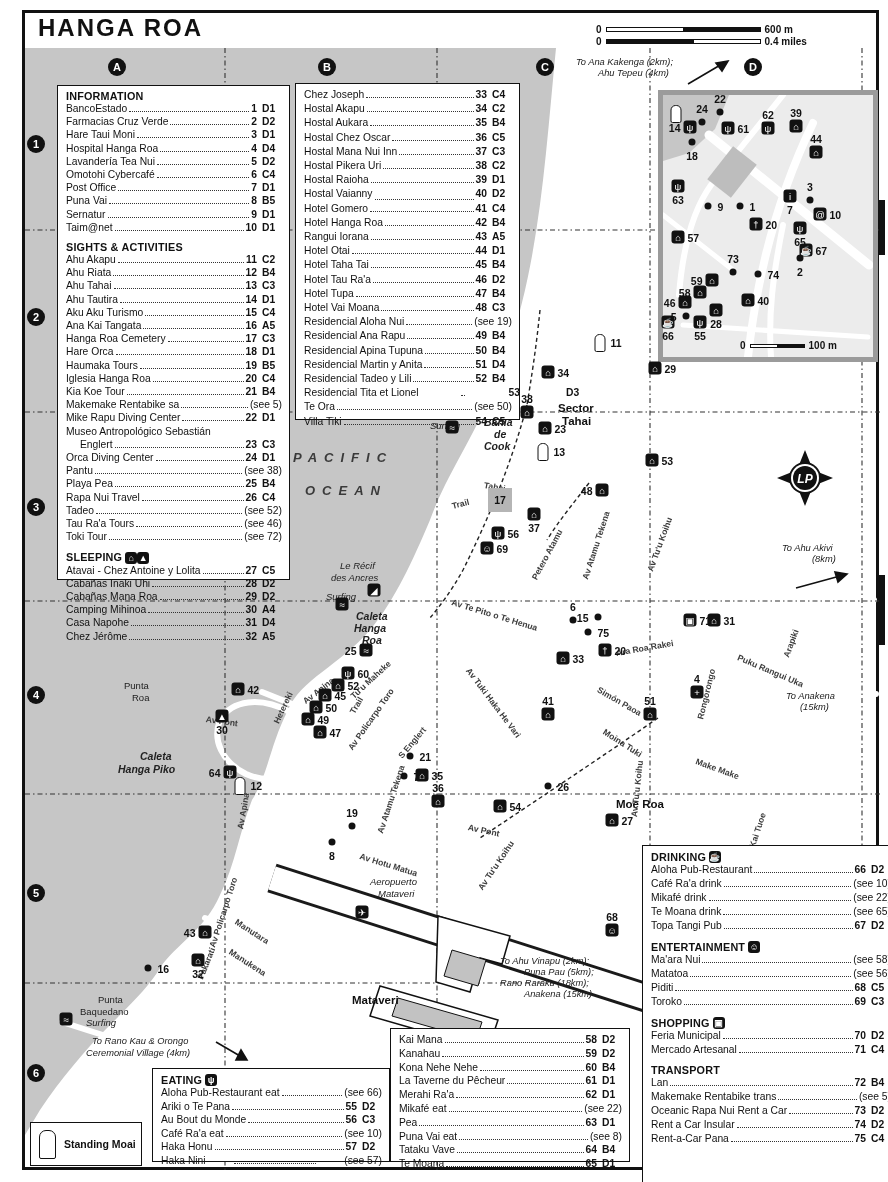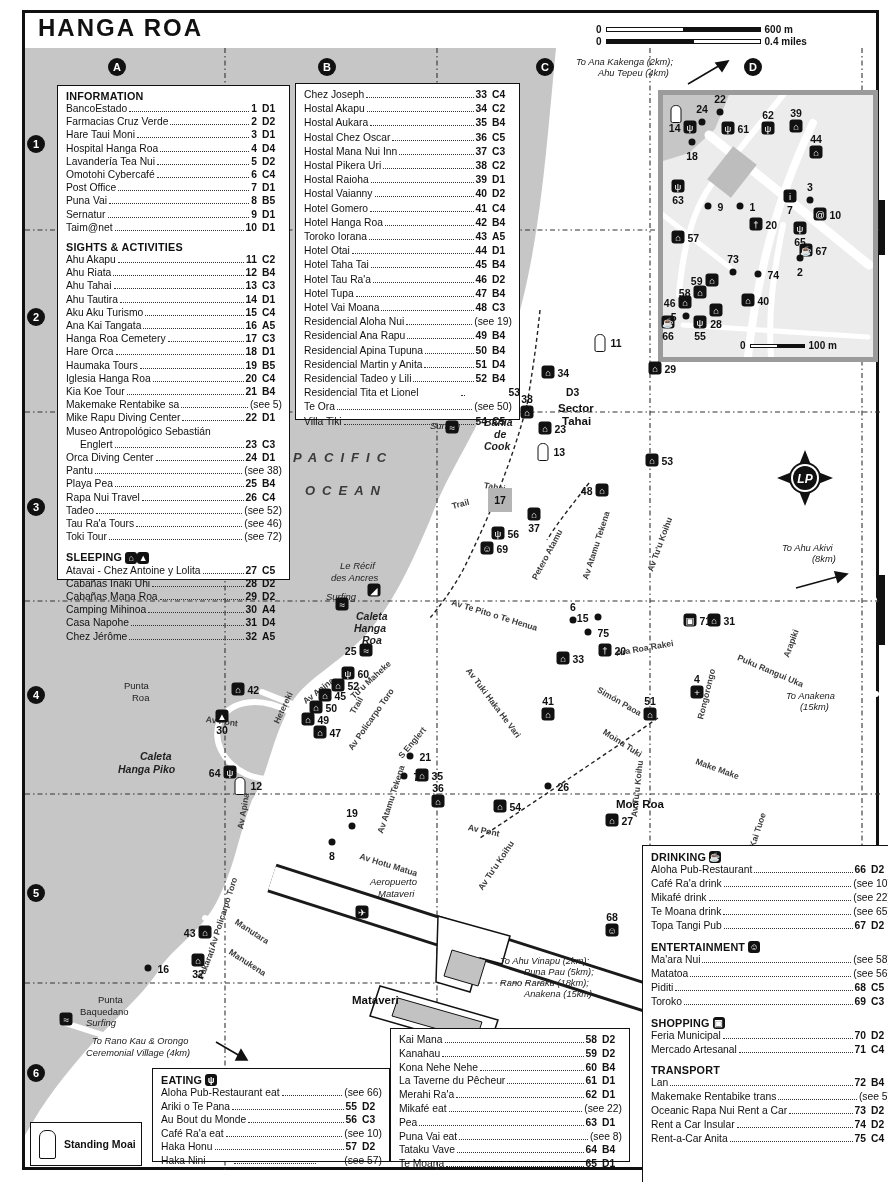--- a/index.html
+++ b/index.html
@@ -590,40 +590,40 @@
           <span class="ld"></span>
           <span class="num">38</span>
           <span class="grid">C2</span>
         </div>
         <div class="it" style="line-height:14.2px;">
           <span class="nm">Hostal Raioha</span>
           <span class="ld"></span>
           <span class="num">39</span>
           <span class="grid">D1</span>
         </div>
-        <div class="it" style="line-height:14.2px;">
+        <div class="it" style="line-height:14.2px;align-items:center;">
           <span class="nm">Hostal Vaianny</span>
           <span class="ld"></span>
           <span class="num">40</span>
           <span class="grid">D2</span>
         </div>
         <div class="it" style="line-height:14.2px;">
           <span class="nm">Hotel Gomero</span>
           <span class="ld"></span>
           <span class="num">41</span>
           <span class="grid">C4</span>
         </div>
         <div class="it" style="line-height:14.2px;">
           <span class="nm">Hotel Hanga Roa</span>
           <span class="ld"></span>
           <span class="num">42</span>
           <span class="grid">B4</span>
         </div>
         <div class="it" style="line-height:14.2px;">
-          <span class="nm">Toroko Iorana</span>
+          <span class="nm">Rangui Iorana</span>
           <span class="ld"></span>
           <span class="num">43</span>
           <span class="grid">A5</span>
         </div>
         <div class="it" style="line-height:14.2px;">
           <span class="nm">Hotel Otai</span>
           <span class="ld"></span>
           <span class="num">44</span>
           <span class="grid">D1</span>
         </div>
@@ -810,21 +810,21 @@
             <span class="num">73</span>
             <span class="grid">D2</span>
           </div>
           <div class="it" style="line-height:14px;">
             <span class="nm">Rent a Car Insular</span>
             <span class="ld"></span>
             <span class="num">74</span>
             <span class="grid">D2</span>
           </div>
           <div class="it" style="line-height:14px;">
-            <span class="nm">Rent-a-Car Anita</span>
+            <span class="nm">Rent-a-Car Pana</span>
             <span class="ld"></span>
             <span class="num">75</span>
             <span class="grid">C4</span>
           </div>
         </div>
     </div>
   </div>
 
   <div class="panel" style="left:390px;top:1028px;width:240px;height:134px;">
     <div>

